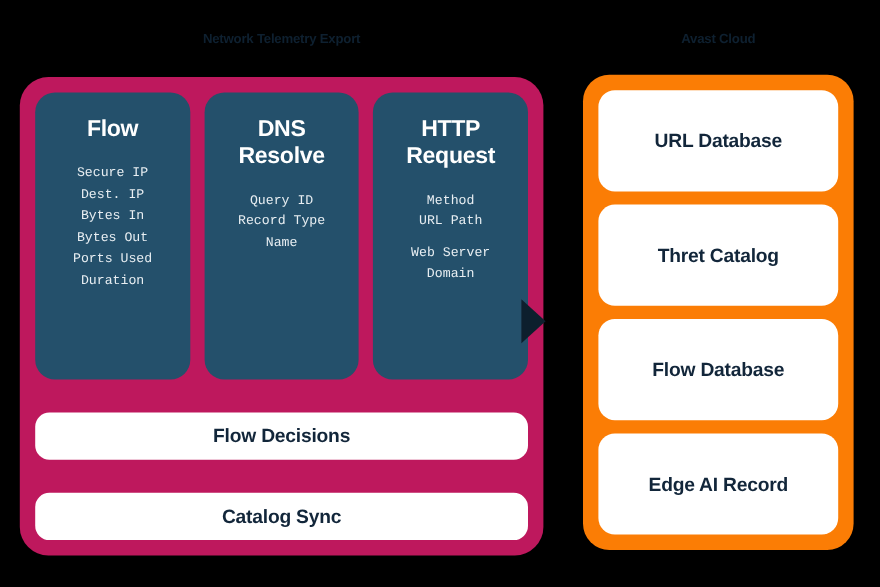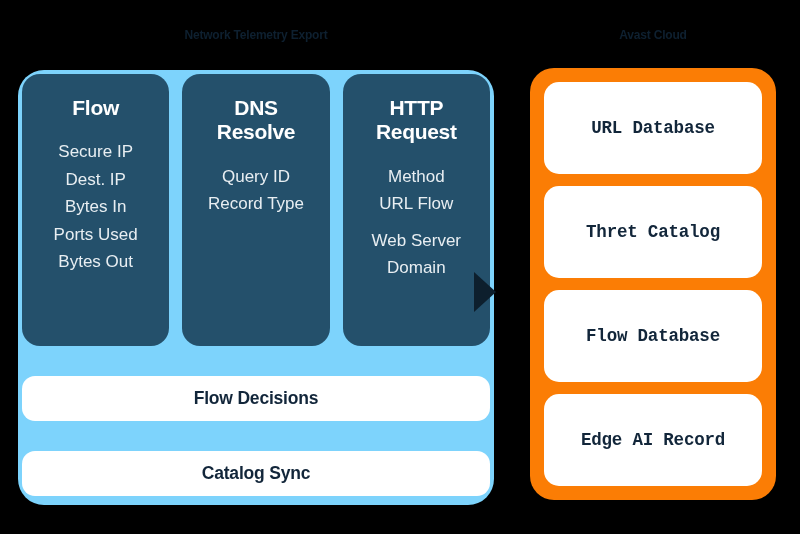--- a/index.html
+++ b/index.html
@@ -35,24 +35,24 @@
   #title-left  { left: 18px;  top: 28px; width: 476px; }
   #title-right { left: 530px; top: 28px; width: 246px; }
 
   
   .panel-dark {
     position: absolute;
     left: 18px;
     top: 70px;
     width: 476px;
     height: 435px;
-    background: #7dd3fc;
+    background: #be185d;
     border-radius: 26px;
     box-sizing: border-box;
-    padding: 4px;
+    padding: 14px;
     display: flex;
     flex-direction: column;
   }
   .arrow-nub {
     position: absolute;
     left: 474px;
     top: 272px;
     width: 0;
     height: 0;
     border-top: 20px solid transparent;
@@ -76,24 +76,25 @@
   }
   .card-title {
     font-weight: bold;
     font-size: 21px;
     line-height: 1.16;
     margin-bottom: 18px;
     color: #ffffff;
     letter-spacing: -0.3px;
   }
   .card-list {
-    font-size: 17px;
+    font-size: 12px;
     line-height: 1.62;
     color: #e8eef2;
     font-weight: 400;
+    font-family: Liberation Mono, monospace;
   }
   .card-list .item { white-space: nowrap; }
   .card-list .item.wrap { white-space: normal; padding: 0 10px; }
   .card-list .spacer { height: 9px; }
 
   .bar {
     margin-top: 30px;
     height: 45px;
     background: #ffffff;
     border-radius: 13px;
@@ -113,21 +114,20 @@
     top: 68px;
     width: 246px;
     height: 432px;
     background: #fb7d05;
     border-radius: 24px;
     box-sizing: border-box;
     padding: 14px;
     display: flex;
     flex-direction: column;
     gap: 12px;
-    font-family: Liberation Mono, monospace;
   }
   .pill {
     flex: 1;
     background: #ffffff;
     border-radius: 15px;
     display: flex;
     align-items: center;
     justify-content: center;
     color: #12263a;
     font-weight: bold;
@@ -147,44 +147,46 @@
   <div class="panel-dark">
 
     <div class="cards-row">
 
       <div class="card">
         <div class="card-title">Flow</div>
         <div class="card-list">
           <div class="item">Secure IP</div>
           <div class="item">Dest. IP</div>
           <div class="item">Bytes In</div>
+          <div class="item">Bytes Out</div>
           <div class="item">Ports Used</div>
-          <div class="item">Bytes Out</div>
+          <div class="item">Duration</div>
         </div>
       </div>
 
       <div class="card">
         <div class="card-title">
           <div>DNS</div>
           <div>Resolve</div>
         </div>
         <div class="card-list">
           <div class="item">Query ID</div>
           <div class="item">Record Type</div>
+          <div class="item">Name</div>
         </div>
       </div>
 
       <div class="card">
         <div class="card-title">
           <div>HTTP</div>
           <div>Request</div>
         </div>
         <div class="card-list">
           <div class="item">Method</div>
-          <div class="item">URL Flow</div>
+          <div class="item">URL Path</div>
           <div class="spacer"></div>
           <div class="item wrap">Web Server Domain</div>
         </div>
       </div>
 
     </div>
 
     <div class="bar">Flow Decisions</div>
     <div class="bar">Catalog Sync</div>
 

